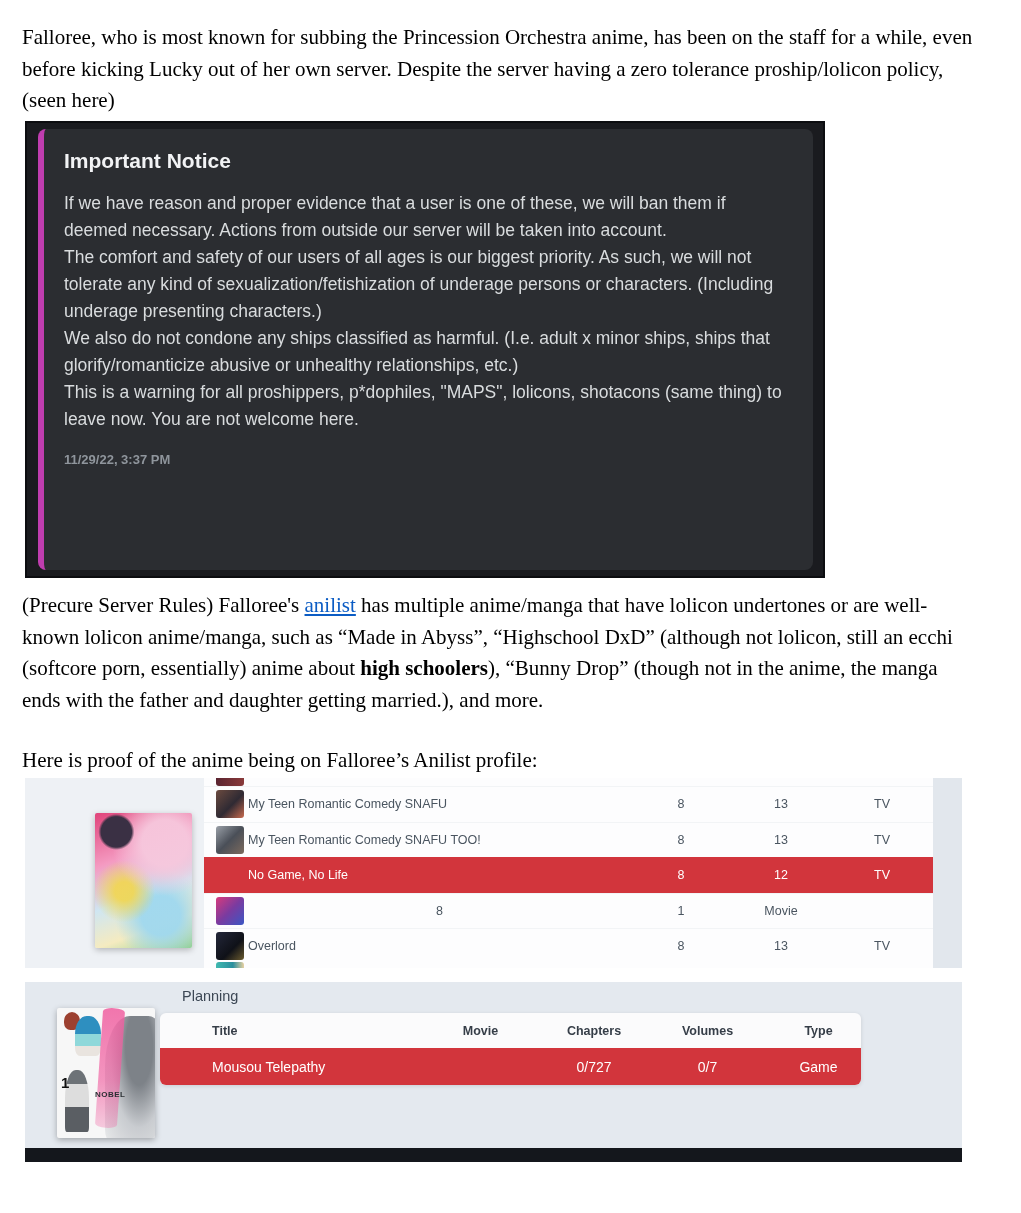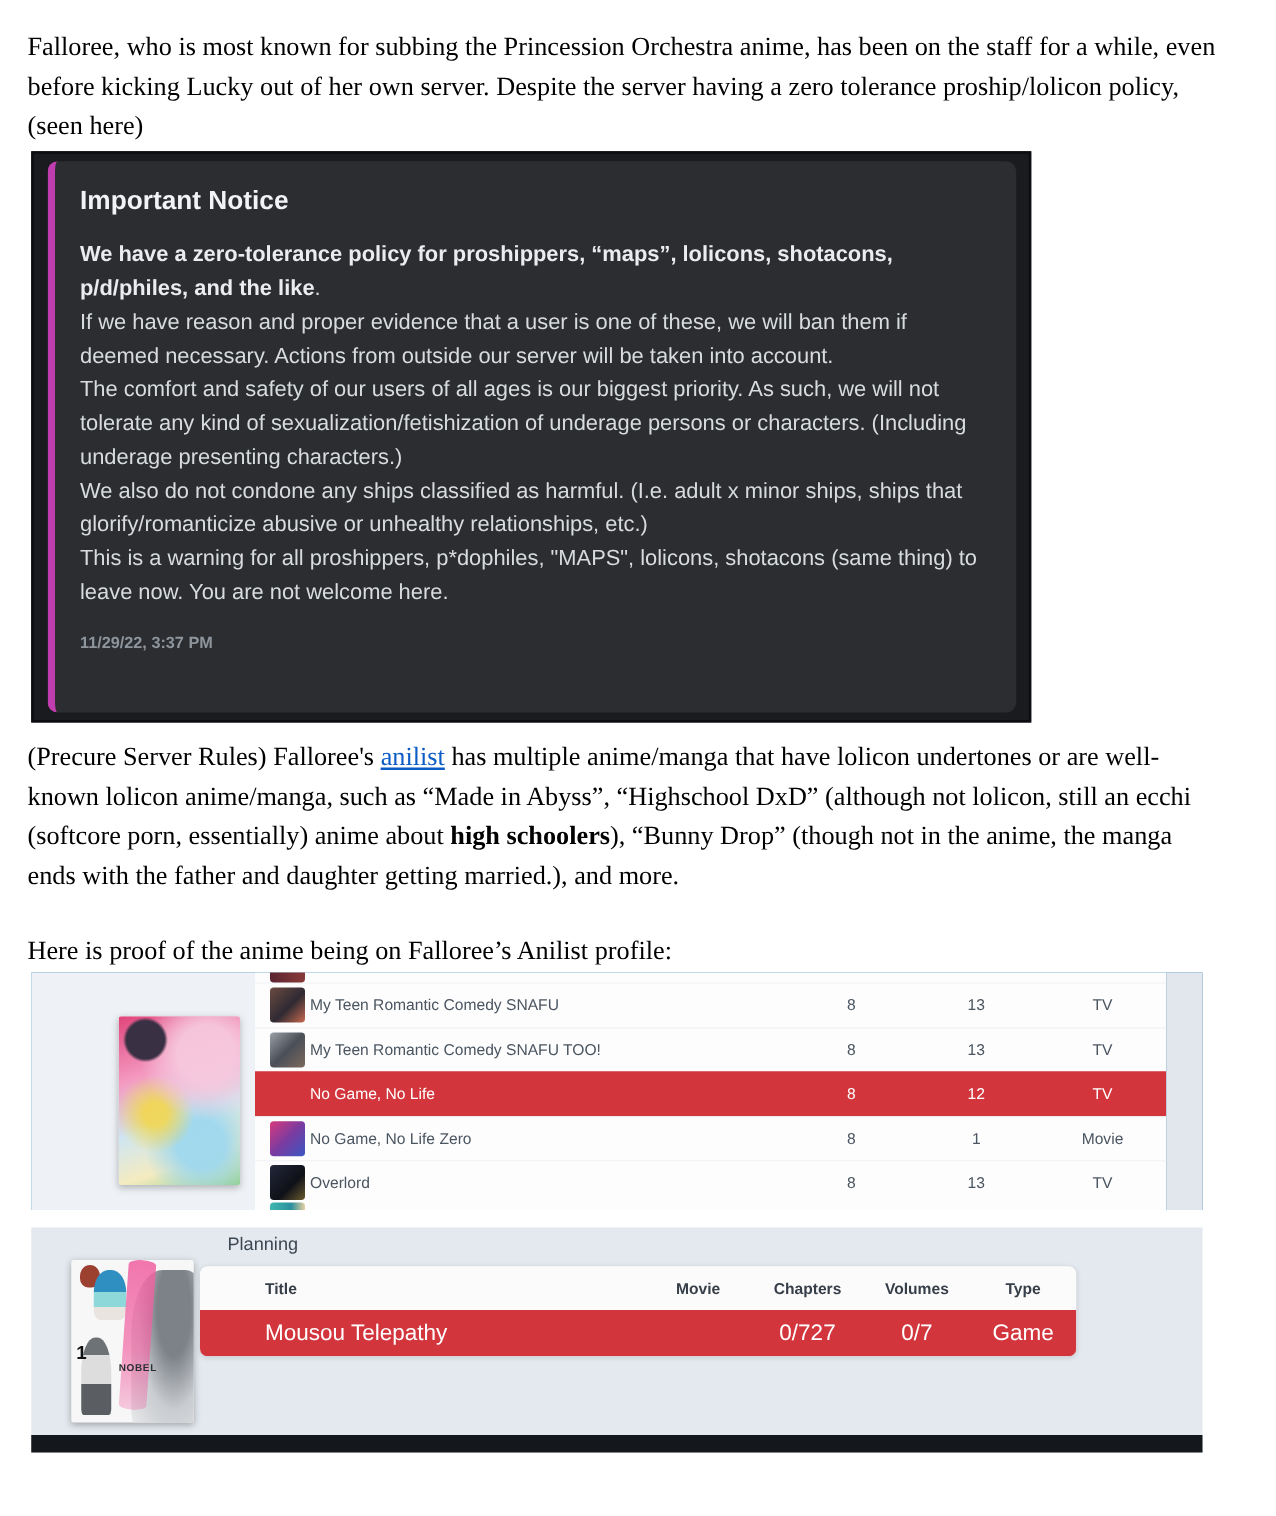--- a/index.html
+++ b/index.html
@@ -120,41 +120,40 @@
     border-radius:45% 45% 8% 8%;
   }
   .cover-number { position:absolute; left:4px; top:66px; font-size:15px; font-weight:bold; color:#111; }
   .cover-label  { position:absolute; left:38px; top:82px; font-size:8px; font-weight:bold; color:#2b2f33; letter-spacing:.5px; }
   .manga-card {
     position:absolute; left:135px; top:31px; width:701px; height:72px;
     background:#fbfbfc; border-radius:6px; overflow:hidden;
     box-shadow:0 1px 4px rgba(0,0,0,.12);
   }
   .manga-grid {
-    display:grid; grid-template-columns:1fr 85px 90px 85px 85px; align-items:center;
+    display:grid; grid-template-columns:1fr 85px 90px 85px 85px; align-items:center;gap:26px;
   }
   .manga-head { height:35px; color:#363e48; font-size:12.5px; font-weight:bold; }
   .manga-head .cell-title, .manga-rowline .cell-title { padding-left:52px; }
   .manga-grid .cell-c { text-align:center; }
   .manga-rowline {
-    height:37px; background:var(--highlight-red,#d2353c); color:#fff; font-size:18px;
+    height:37px; background:var(--highlight-red,#d2353c); color:#fff; font-size:14px;
   }
   .dark-bar { position:absolute; left:0; top:166px; width:937px; height:14px; background:#14171c; }
 </style>
 </head>
 <body>
 
 <div class="page">
 
   <p class="prose" style="top:22px;">Falloree, who is most known for subbing the Princession Orchestra anime, has been on the staff for a while, even before kicking Lucky out of her own server. Despite the server having a zero tolerance proship/lolicon policy, (seen here)</p>
 
   <div class="discord">
     <div class="discord-panel">
       <div class="discord-title">Important Notice</div>
-      <div class="discord-intro"><span>We have a zero-tolerance policy for proshippers, “maps”, lolicons, shotacons, p/d/philes, and the like</span><span class="period">.</span></div>
       <div class="discord-body">
         <p>If we have reason and proper evidence that a user is one of these, we will ban them if deemed necessary. Actions from outside our server will be taken into account.</p>
         <p>The comfort and safety of our users of all ages is our biggest priority. As such, we will not tolerate any kind of sexualization/fetishization of underage persons or characters. (Including underage presenting characters.)</p>
         <p>We also do not condone any ships classified as harmful. (I.e. adult x minor ships, ships that glorify/romanticize abusive or unhealthy relationships, etc.)</p>
         <p>This is a warning for all proshippers, p*dophiles, "MAPS", lolicons, shotacons (same thing) to leave now. You are not welcome here.</p>
       </div>
       <div class="discord-ts">11/29/22, 3:37 PM</div>
     </div>
   </div>
 
@@ -195,21 +194,20 @@
         <div>No Game, No Life</div>
         <div class="cell-c">8</div>
         <div class="cell-c">12</div>
         <div class="cell-c">TV</div>
       </div>
 
       <div class="anime-row">
         <div>
             <div class="thumb thumb-ngnl0"></div>
           </div>
-        <div>No Game, No Life Zero</div>
         <div class="cell-c">8</div>
         <div class="cell-c">1</div>
         <div class="cell-c">Movie</div>
       </div>
 
       <div class="anime-row">
         <div>
             <div class="thumb thumb-overlord"></div>
           </div>
         <div>Overlord</div>

